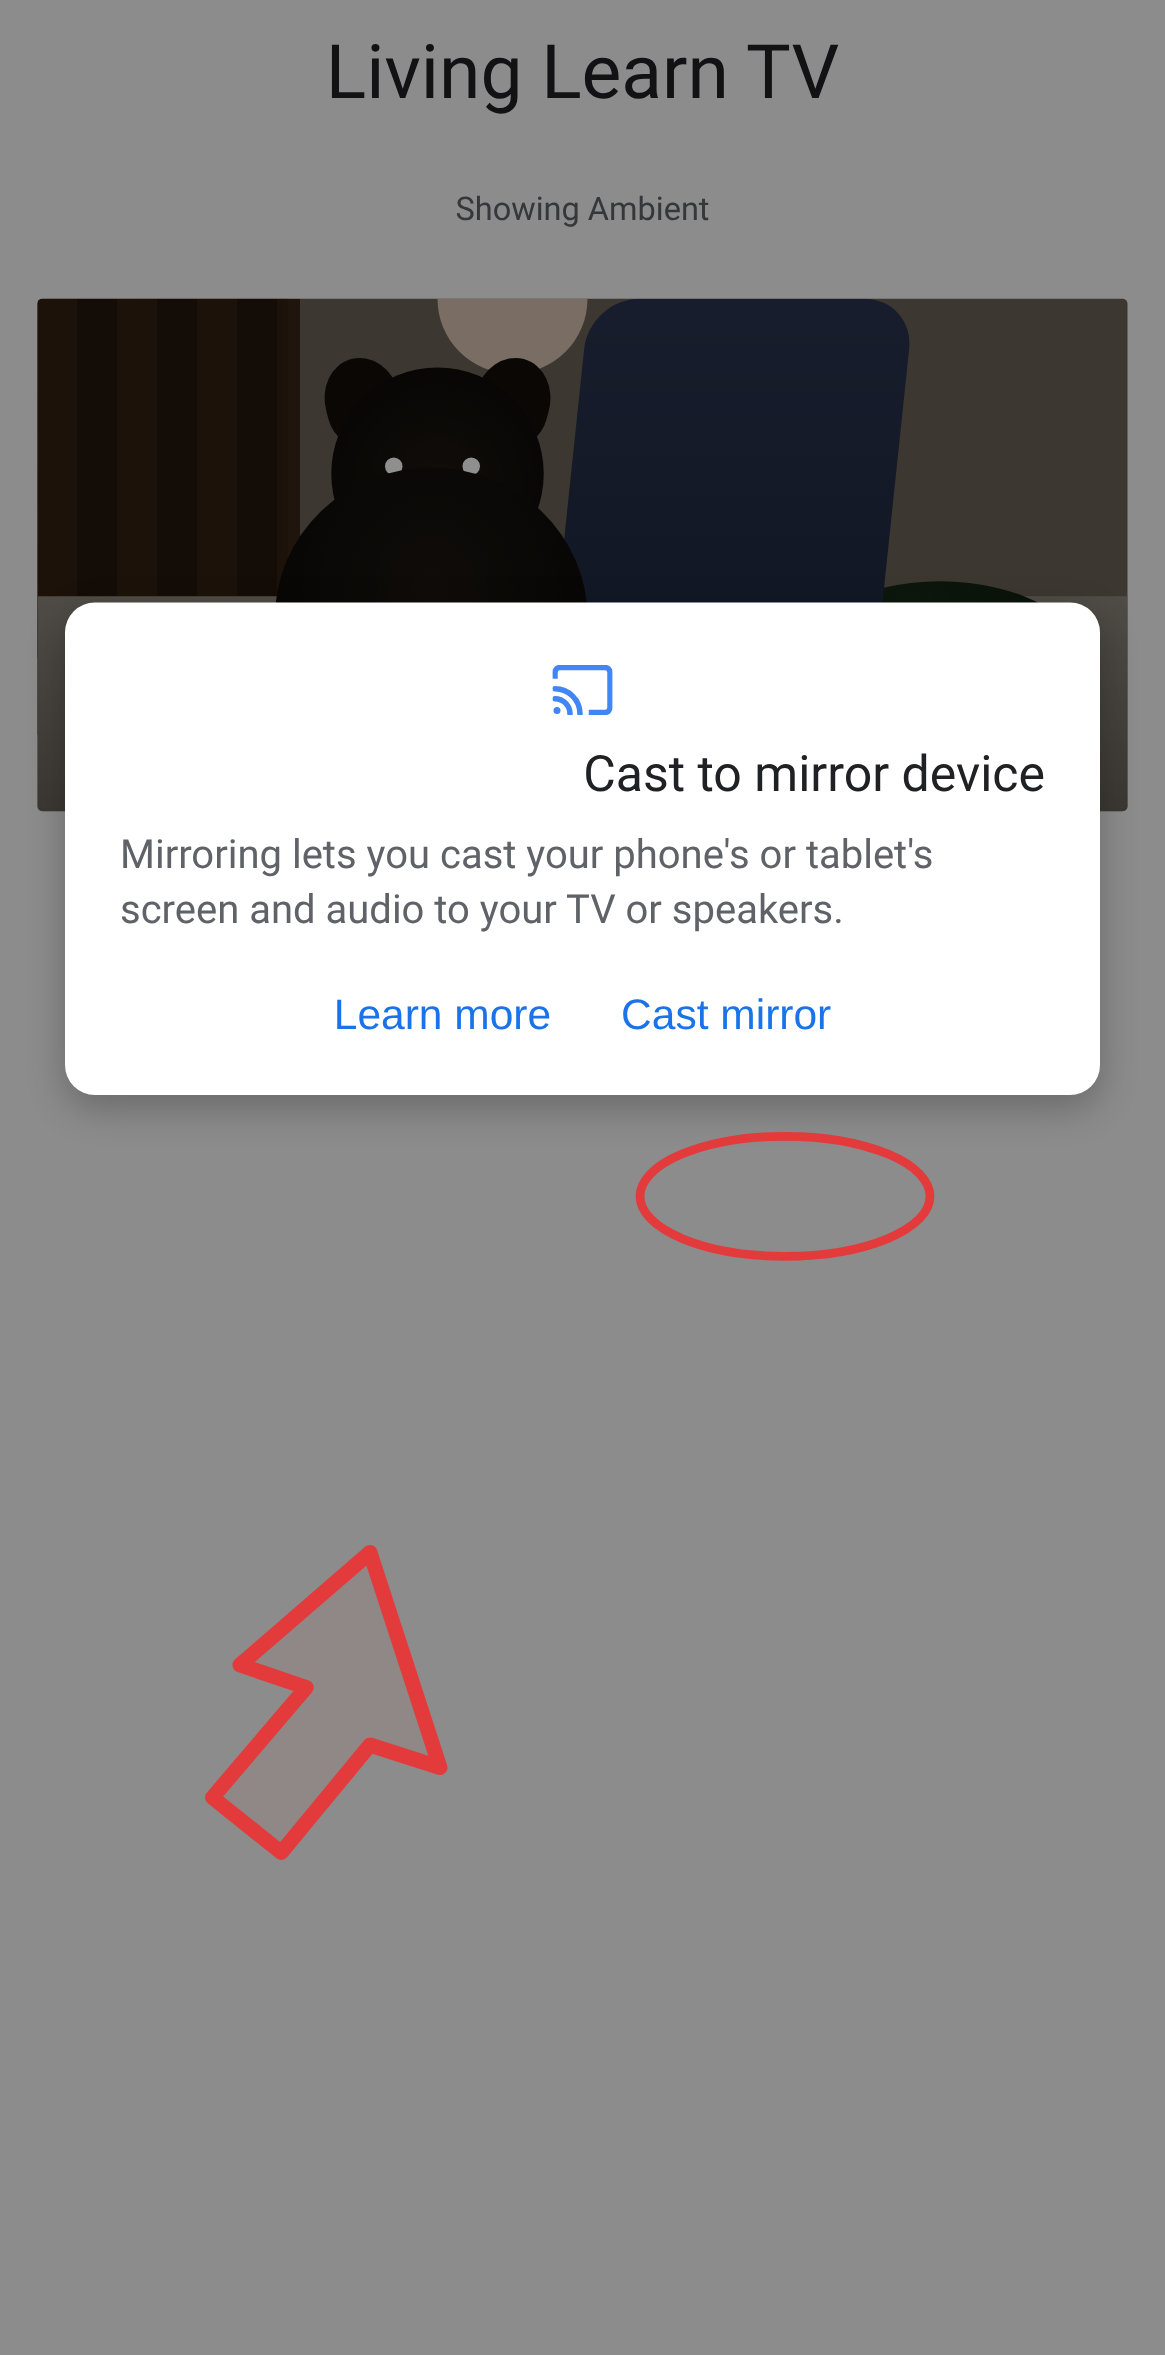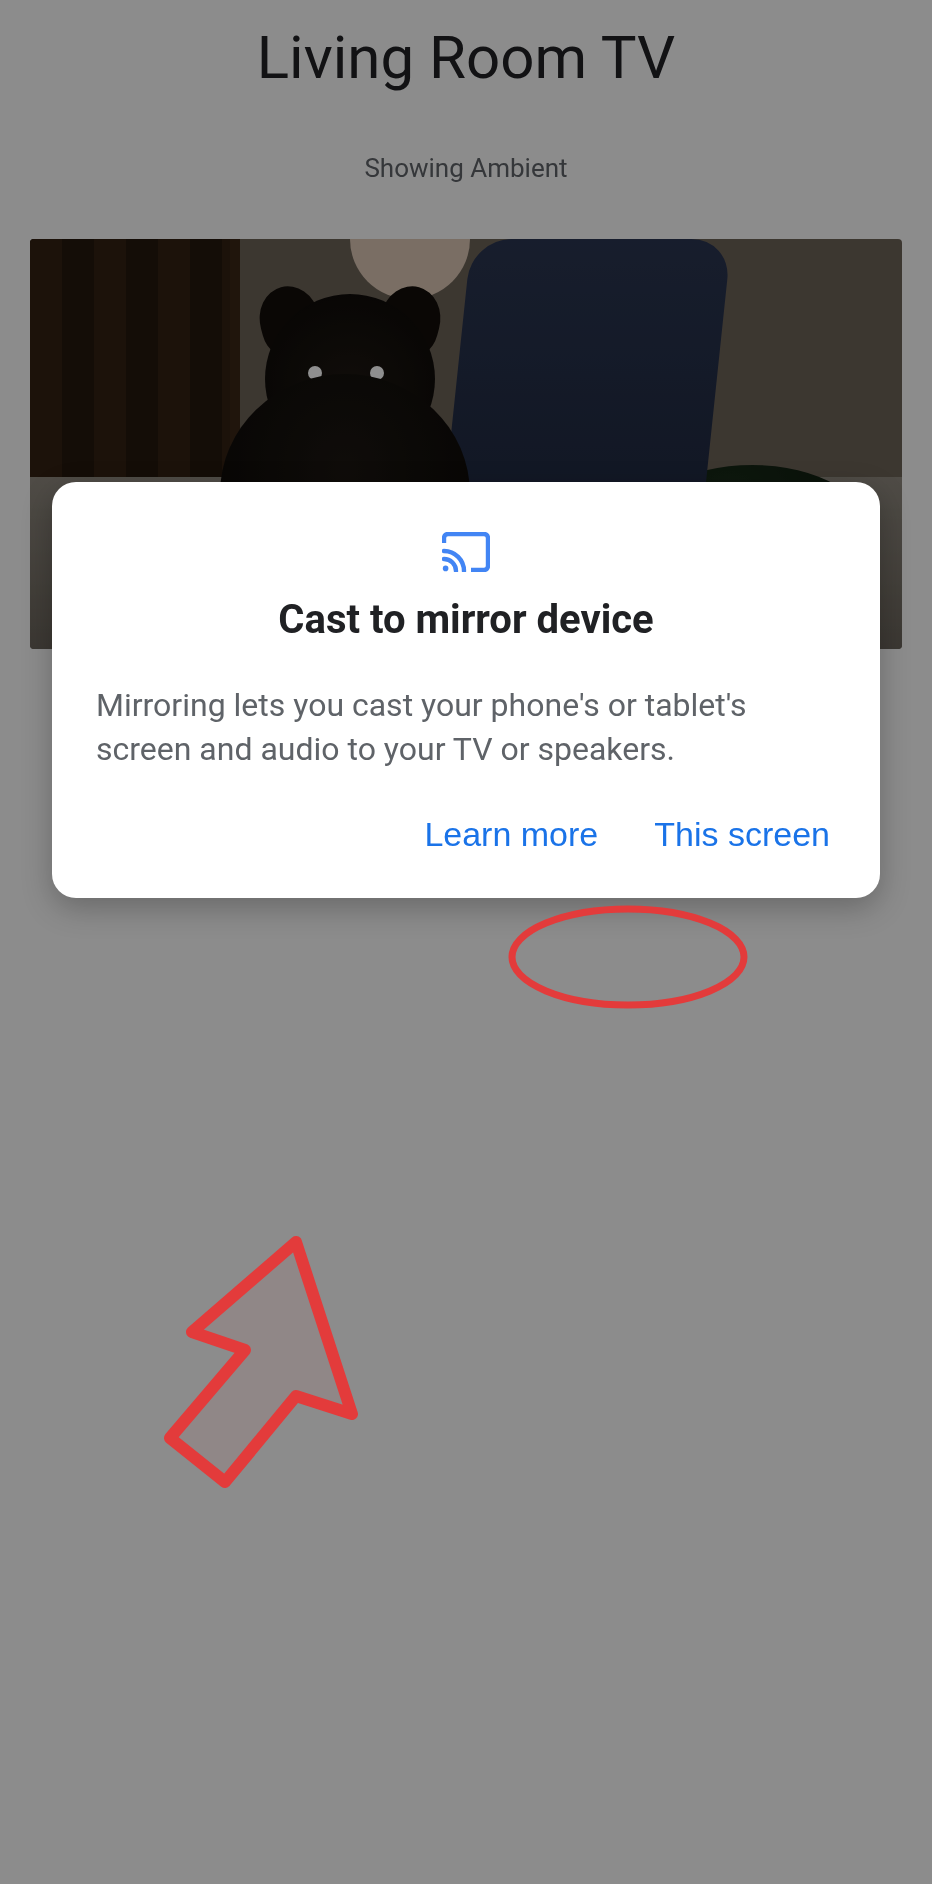--- a/index.html
+++ b/index.html
@@ -36,35 +36,35 @@
   .chip{display:flex;align-items:center;gap:14px;padding:0 32px;height:74px;border:2px solid #c9c9c9;border-radius:40px;font-size:30px;color:#202124;background:transparent}
   .chip svg{width:34px;height:28px}
 
   
   .scrim{position:absolute;inset:0;background:rgba(0,0,0,.44)}
 
   
   .dialog{position:absolute;left:52px;right:52px;top:482px;background:#fff;border-radius:24px;padding:50px 44px 34px 44px;box-shadow:0 10px 30px rgba(0,0,0,.25)}
   .dialog .icon{display:flex;justify-content:center;margin-bottom:24px}
   .dialog .icon svg{width:48px;height:40px}
-  .dialog-title{font-size:40px;color:#202124;text-align:center;font-weight:700;margin-bottom:40px}
+  .dialog-title{font-size:40px;color:#202124;text-align:right;font-weight:400;margin-bottom:18px}
   .dialog-body{font-size:32px;line-height:1.38;color:#5f6368}
   .dialog-body p{margin:0 0 34px 0}
-  .dialog-actions{display:flex;justify-content:flex-end;gap:44px;margin-top:22px}
+  .dialog-actions{display:flex;justify-content:center;gap:44px;margin-top:22px}
   .dialog-actions button{border:none;background:none;font-size:34px;color:#1a73e8;font-weight:500;padding:10px 6px;cursor:pointer}
 
   
   .annot{position:absolute;inset:0;pointer-events:none}
 </style>
 </head>
 <body>
 
 <div class="screen">
 
-  <div class="device-title">Living Room TV</div>
+  <div class="device-title">Living Learn TV</div>
   <div class="device-status">Showing Ambient</div>
 
   <div class="preview">
     <div class="layer bricks-l"></div>
     <div class="layer bricks-r"></div>
     <div class="step"></div>
     <div class="bush"></div>
     <div class="jeans"></div>
     <div class="shirt"></div>
     <div class="dog">
@@ -92,21 +92,21 @@
         <circle cx="1.8" cy="18.2" r="1.4" fill="#4285f4" stroke="none"></circle>
         <path d="M1 5.5V3c0-1.1.9-2 2-2h18c1.1 0 2 .9 2 2v14c0 1.1-.9 2-2 2h-6.5"></path>
       </svg>
     </div>
     <div class="dialog-title">Cast to mirror device</div>
     <div class="dialog-body">
       <p>Mirroring lets you cast your phone's or tablet's screen and audio to your TV or speakers.</p>
     </div>
     <div class="dialog-actions">
       <button>Learn more</button>
-      <button>This screen</button>
+      <button>Cast mirror</button>
     </div>
   </div>
 
   <svg class="annot" width="932" height="1884">
     <ellipse cx="628" cy="957" rx="116" ry="48" fill="none" stroke="#e33b3b" stroke-width="7"></ellipse>
     <g fill="none" stroke="#e33b3b" stroke-width="12" stroke-linejoin="round" stroke-linecap="round">
       <path d="M296 1242
                L352 1414
                L296 1396
                L225 1482

